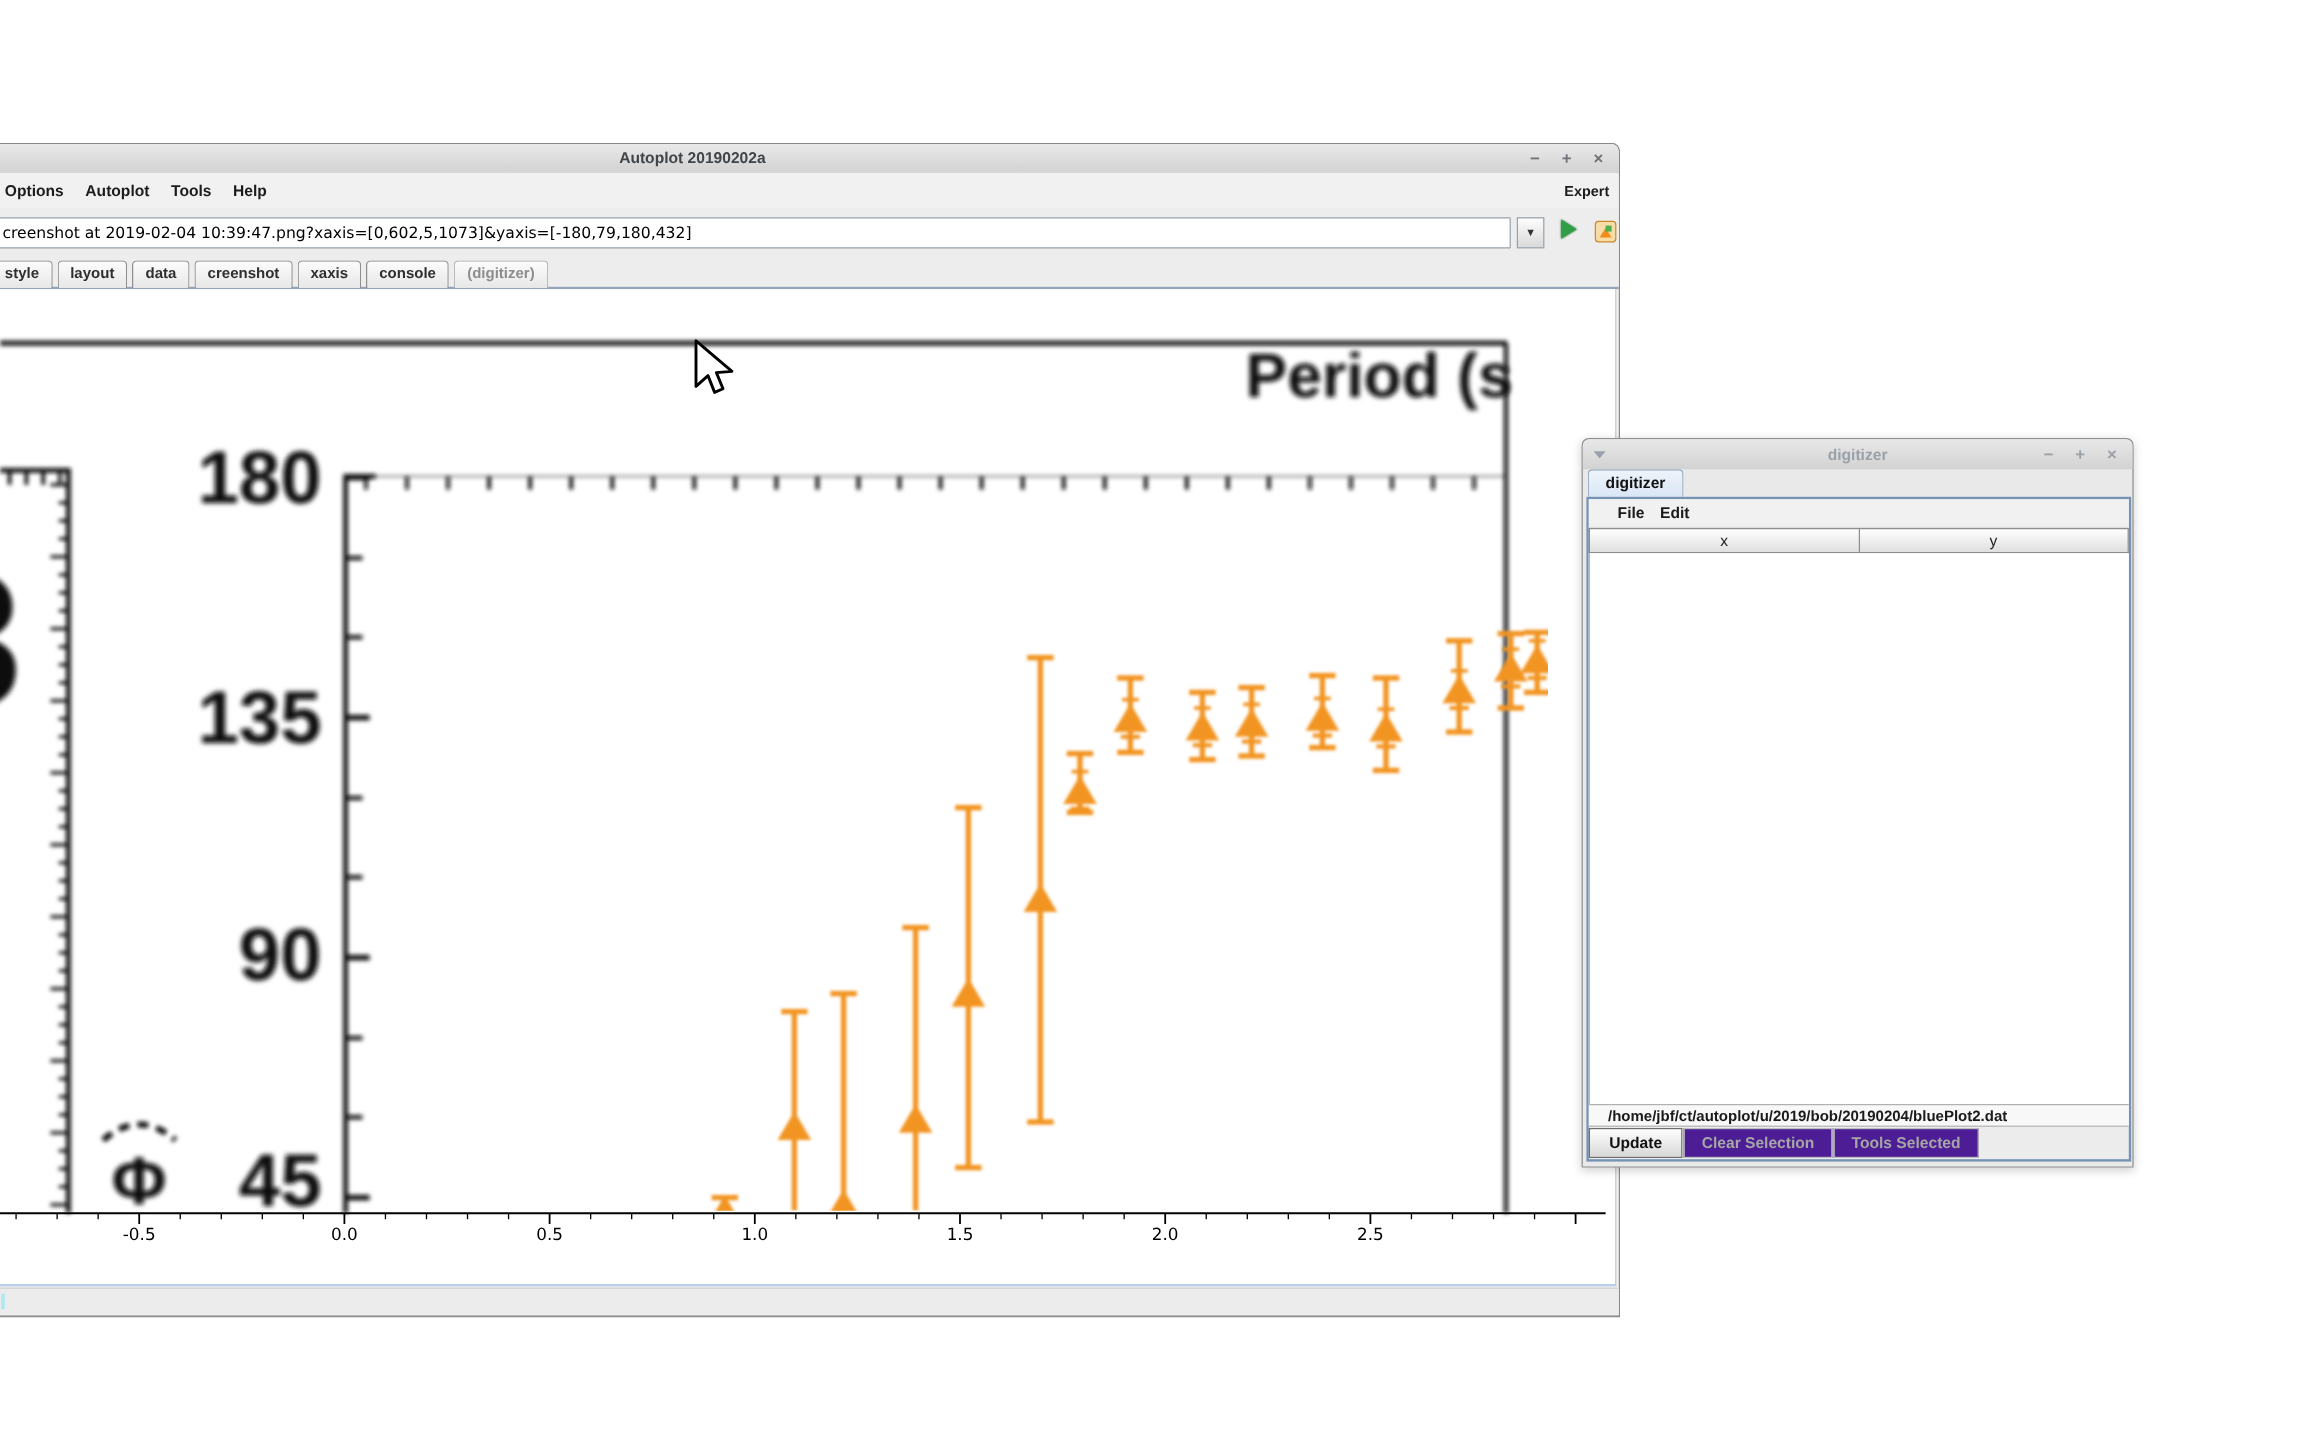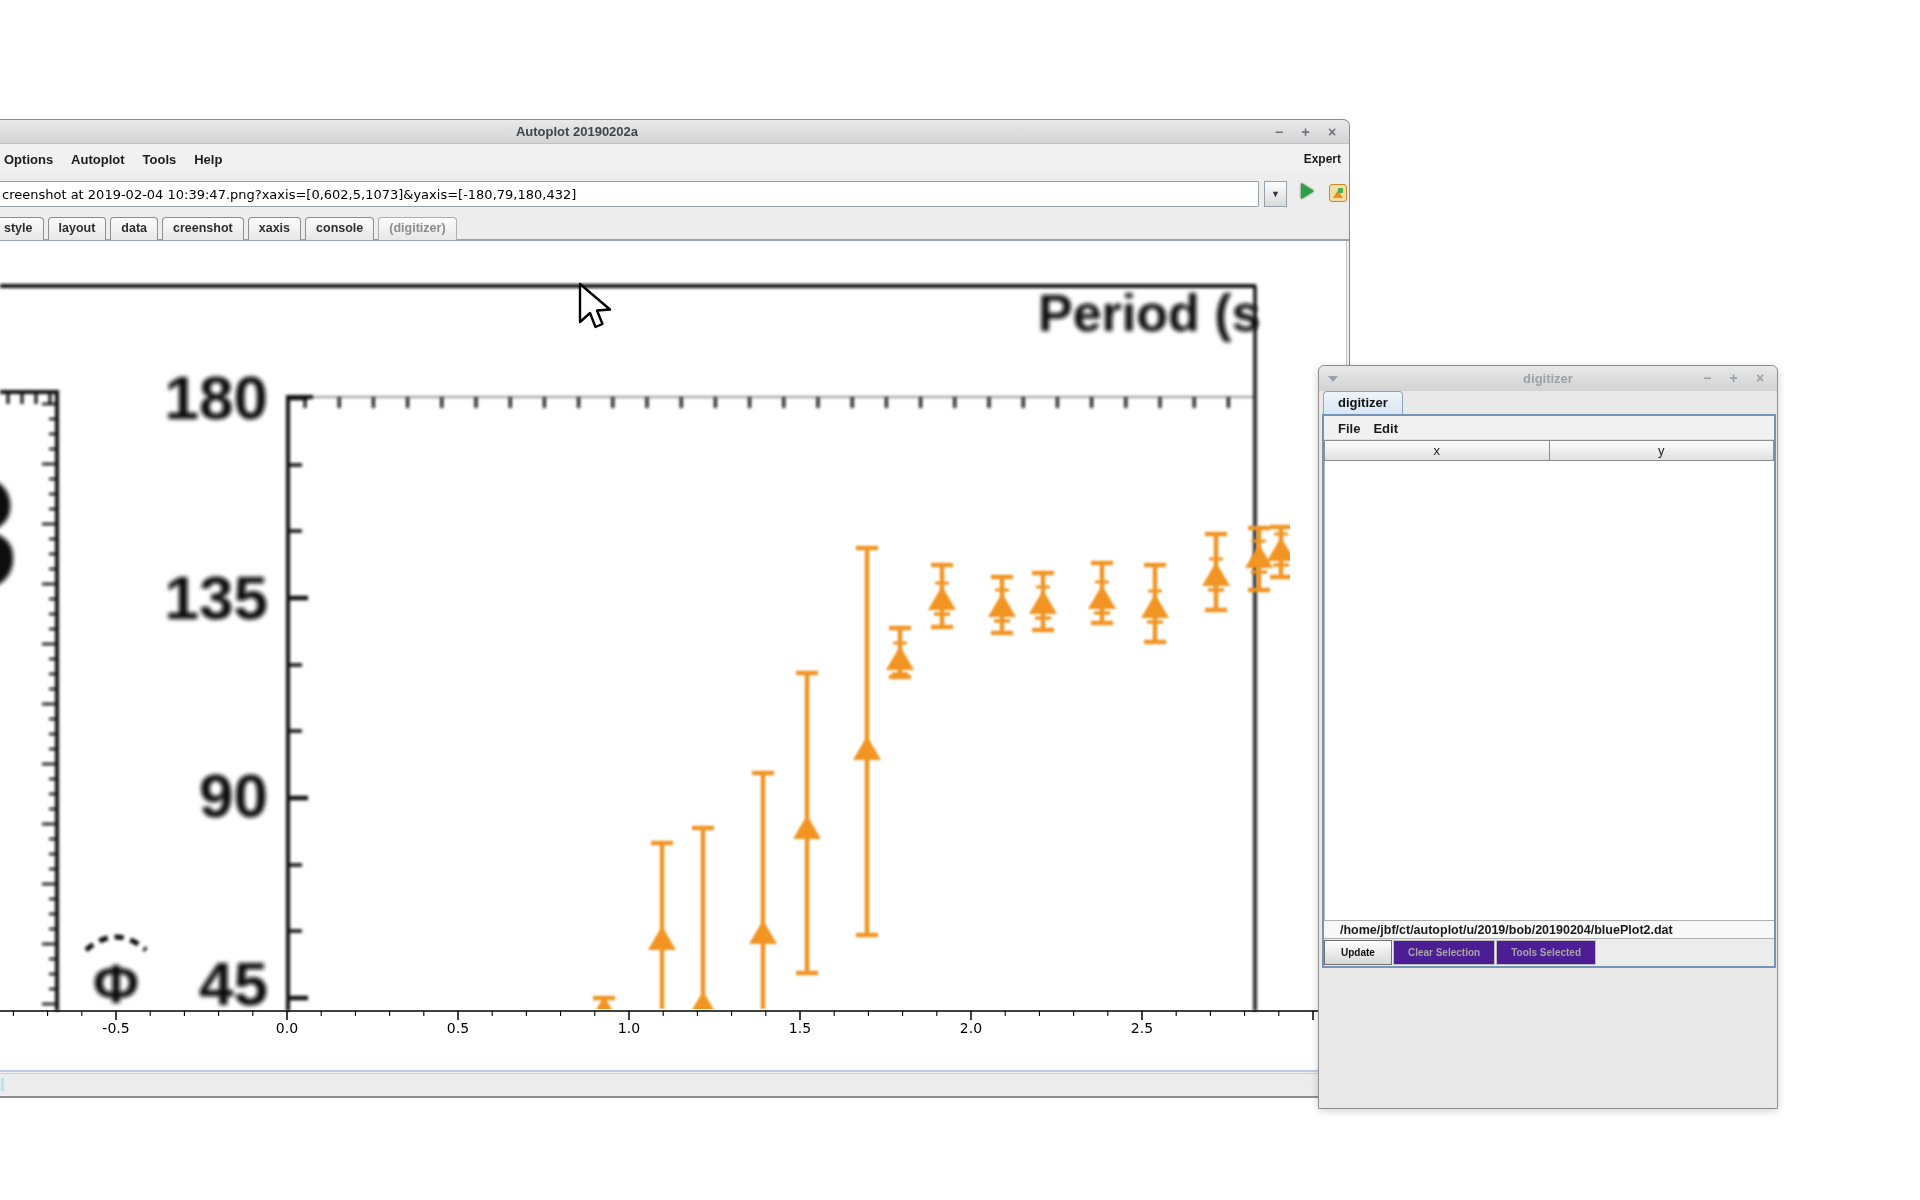--- a/index.html
+++ b/index.html
@@ -60,51 +60,51 @@
   #statusbar { position:absolute; left:0; top:953px; width:100%; height:22px;
     background:#ececec; border-top:1px solid #cfcfcf; }
   #progress-speck { position:absolute; left:196px; top:4px; width:3px; height:13px;
     background:#aee9f0; }
 
   
   #plot-svg { position:absolute; left:0; top:240px; width:1344px; height:829px;
     z-index:5; pointer-events:none; }
 
   
-  #digitizer-window { position:absolute; left:1318px; top:365px; width:460px; height:744px;
+  #digitizer-window { position:absolute; left:1318px; top:365px; width:460px; height:608px;
     background:#e9e9e9; border:1px solid #8f8f8f; border-radius:6px 6px 0 0;
     box-shadow:0 2px 8px rgba(0,0,0,0.18); z-index:20; }
   #dtitlebar { position:absolute; left:0; top:0; width:100%; height:25px;
     background:linear-gradient(#e8e8e8,#d2d2d2); border-radius:6px 6px 0 0; }
   #dtitlebar .dtitle { display:block; text-align:center; line-height:25px;
     font-size:13px; font-weight:bold; color:#9aa1a8; }
   #dcollapse { position:absolute; left:9px; top:10px; width:0; height:0;
     border-left:5px solid transparent; border-right:5px solid transparent;
     border-top:6px solid #9aa3ad; }
   #dtitlebar .win-controls span { color:#9aa1a8; }
   #dtab { position:absolute; left:4px; top:25px; height:23px; padding:3px 14px 0 14px;
     background:linear-gradient(#eef4fb,#d9e6f4); border:1px solid #90a4bd; border-bottom:none;
     border-radius:4px 4px 0 0; font-size:13px; font-weight:bold; color:#111; }
   #dcontent { position:absolute; left:3px; top:48px; width:454px; height:554px;
     border:2px solid #7593b5; background:#ececec; display:flex; flex-direction:column; }
   #dmenubar { height:24px; background:#f1f1f1; border-bottom:1px solid #dcdcdc;
-    line-height:24px; padding-left:14px; }
+    line-height:24px; padding-left:24px; }
   #dmenubar span { display:inline-block; margin-right:13px; font-size:13px;
     font-weight:bold; color:#1a1a1a; }
   #dheader { height:21px; display:flex; }
   .hcell { flex:1; background:linear-gradient(#ffffff,#dfdfdf); border:1px solid #8e8e8e;
     border-left:none; text-align:center; font-size:13px; color:#222; line-height:19px; }
   .hcell:first-child { border-left:1px solid #8e8e8e; }
   #dbody { flex:1; background:#ffffff; border-left:1px solid #b5b5b5; }
   #dpath { height:19px; background:#f8f8f8; border-top:1px solid #b0b0b0;
     border-bottom:1px solid #b0b0b0; font-size:12.5px; font-weight:bold; color:#1a1a1a;
     line-height:18px; padding-left:16px; white-space:nowrap; overflow:hidden; }
   #dbuttons { height:27px; padding:1px 0 0 0; }
   #dbuttons button { height:25px; margin-right:1px; font-family:"Liberation Sans",sans-serif;
-    font-size:10px; font-weight:bold; vertical-align:top; }
+    font-size:13px; font-weight:bold; vertical-align:top; }
   #dbuttons button.on { background:linear-gradient(#fefefe,#d8d8d8); border:1px solid #6f6f6f;
     color:#111; padding:0 16px; }
   #dbuttons button.off { background:#4c1d95; border:1px solid #bdbdbd; color:#a6a6a6;
     padding:0 14px; }
 
   #cursor { position:absolute; left:578px; top:282px; z-index:50; pointer-events:none; }
 </style>
 </head>
 <body>
 

